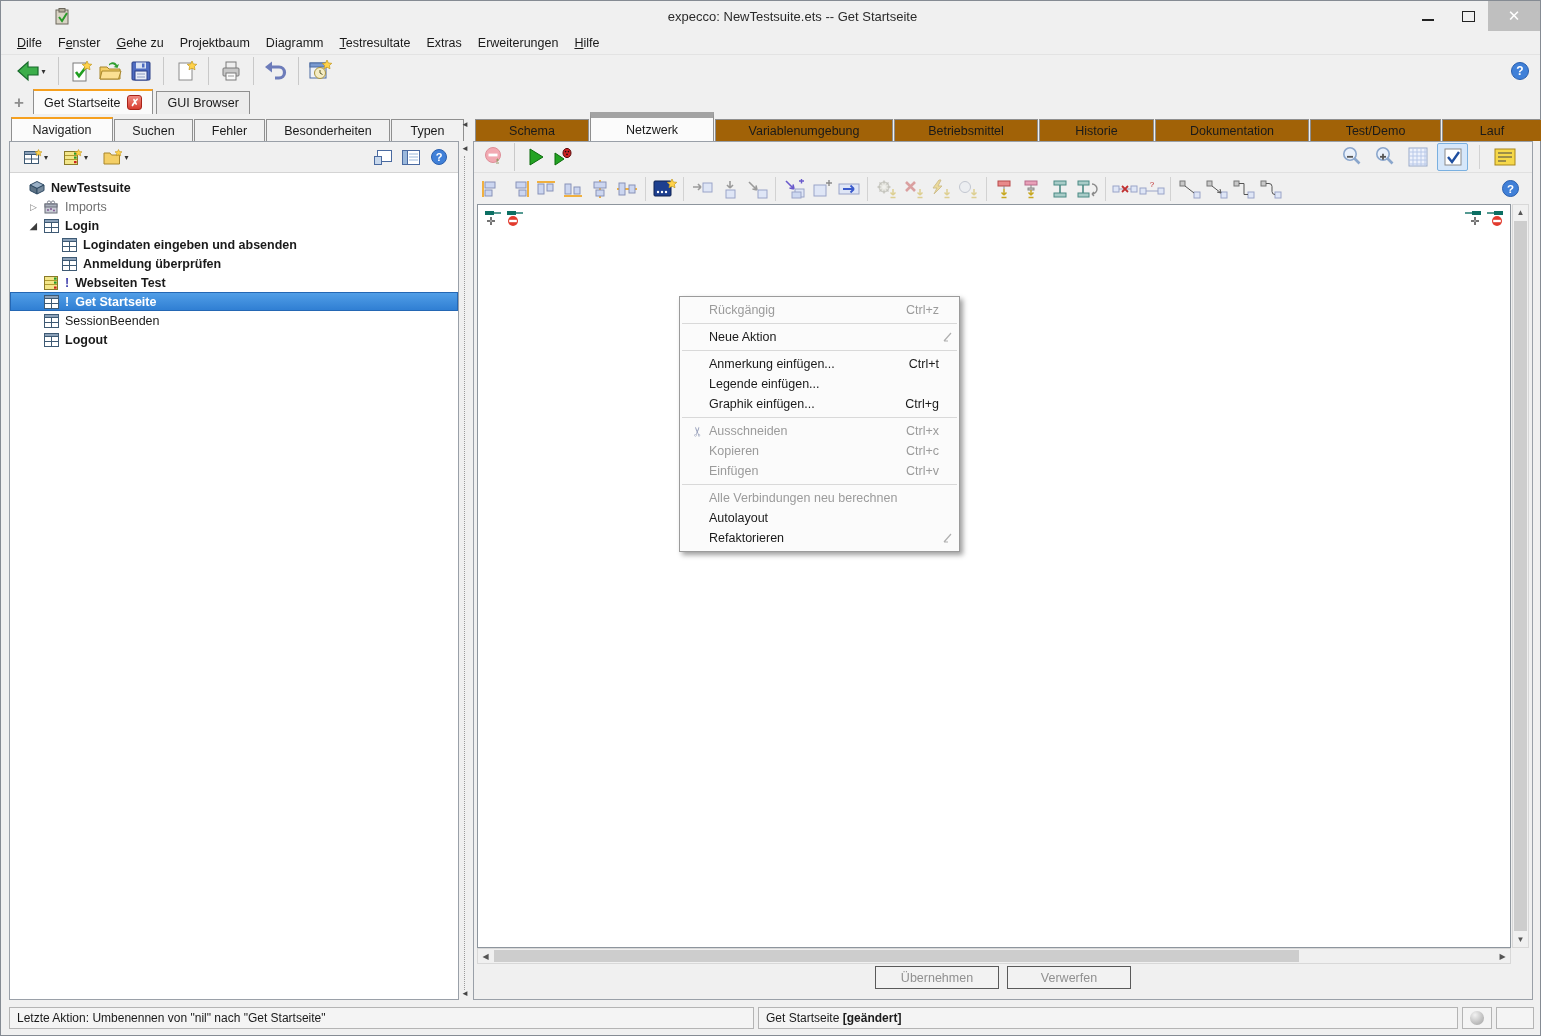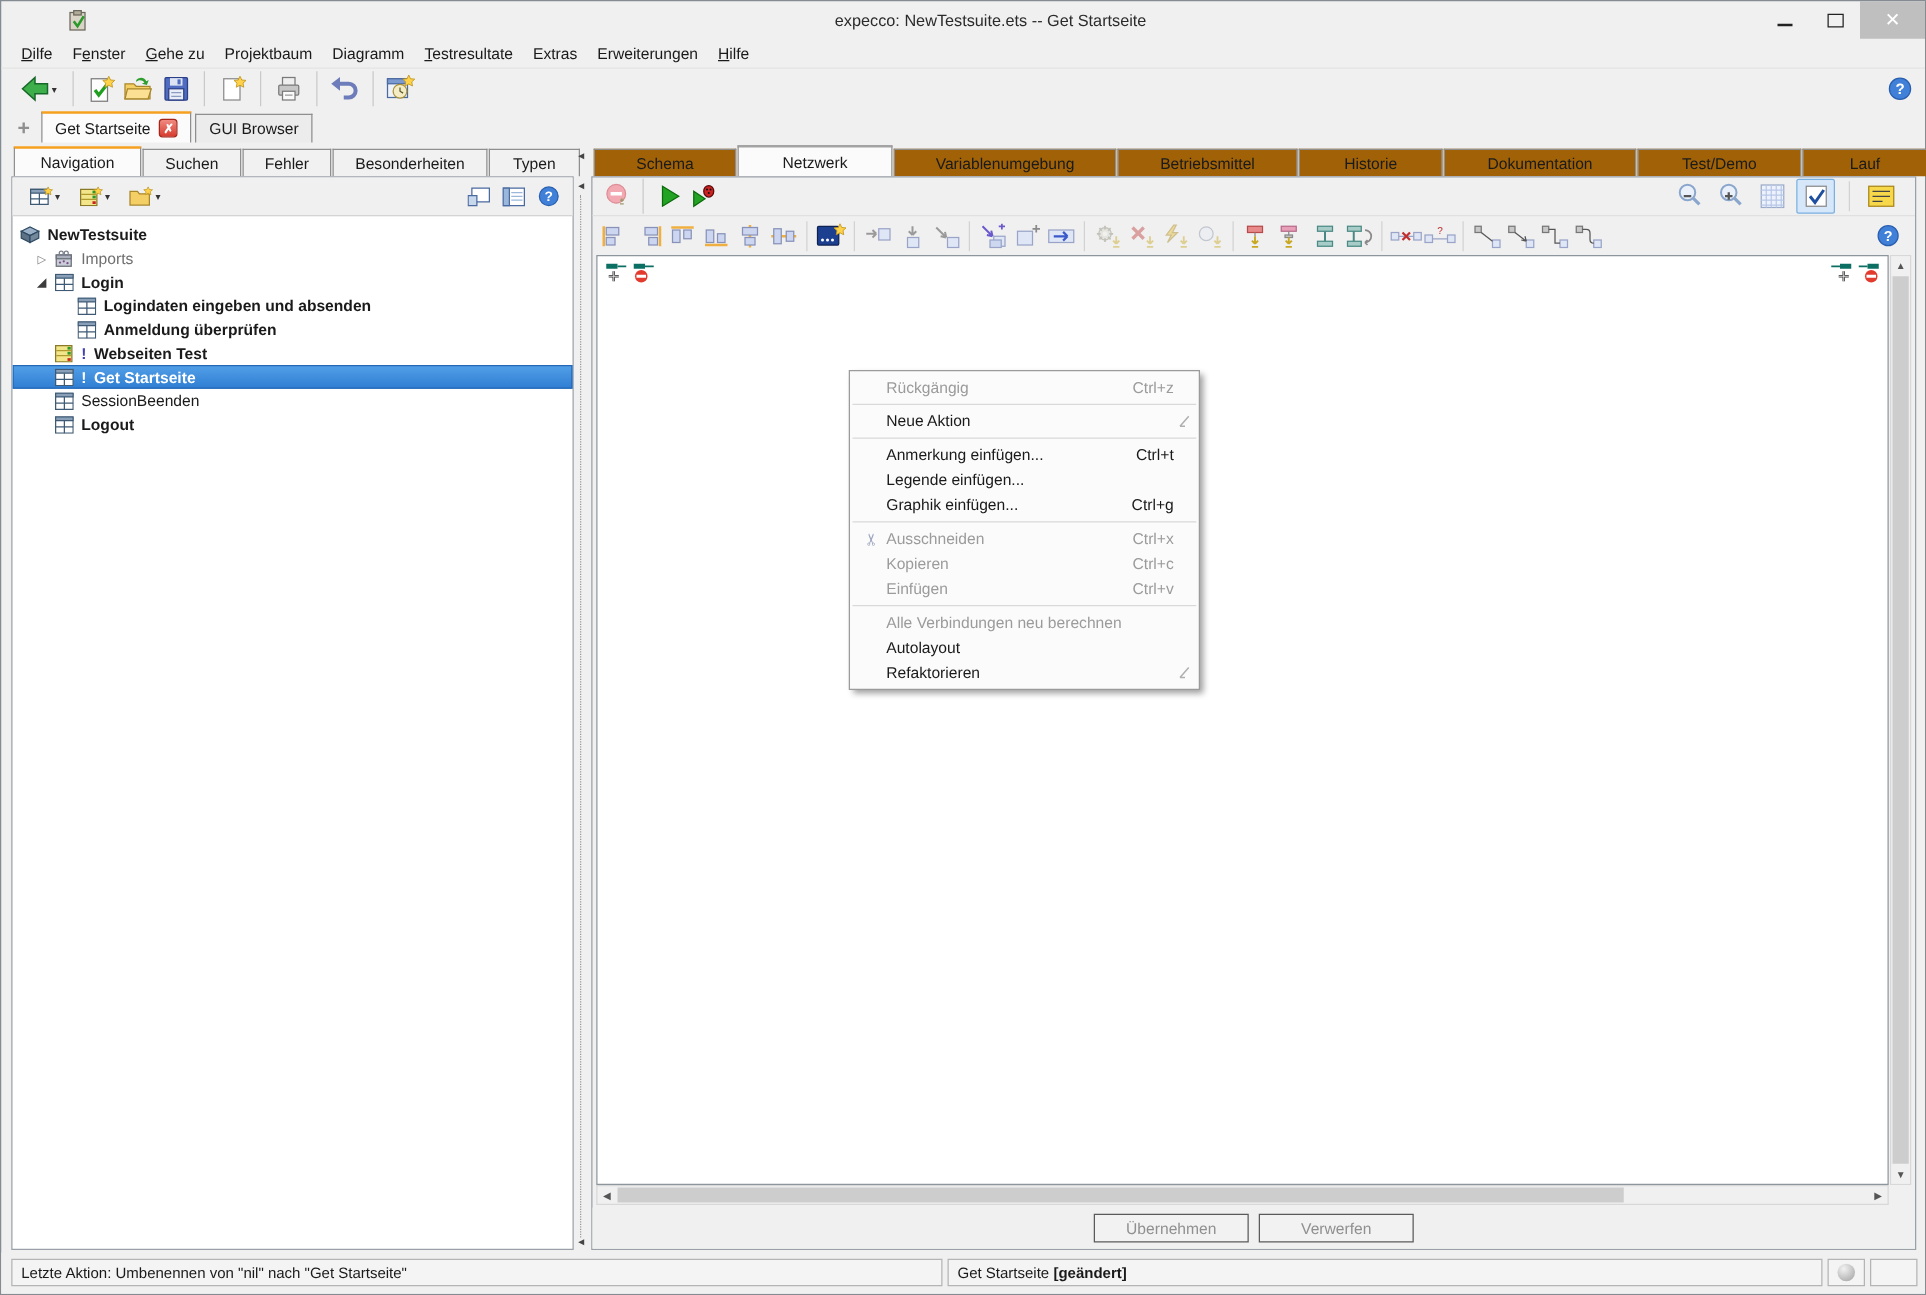--- a/index.html
+++ b/index.html
@@ -42,41 +42,41 @@
   .ltabs{position:absolute;left:10px;top:115px;height:25px;display:flex;align-items:flex-end;}
   .ltab{height:21px;display:flex;align-items:center;justify-content:center;font-size:12.5px;
         border:1px solid #8f8f8f;border-bottom:none;background:#f1f1f1;margin-right:1px;}
   .ltab.active{background:#fbfbfb;border-top:2px solid #f6a01f;height:22px;}
   .lbody{position:absolute;left:8px;top:140px;width:450px;bottom:35px;border:1px solid #9aa0a8;
          background:#fff;box-sizing:border-box;}
   .ltoolbar{height:30px;background:#f0f0f0;border-bottom:1px solid #d4d4d4;display:flex;
             align-items:center;padding:0 6px;}
   .lright{margin-left:auto;display:flex;align-items:center;gap:9px;margin-right:4px;}
   .tree{padding-top:5px;font-size:12.5px;}
-  .trow{display:flex;align-items:center;height:19px;font-weight:bold;padding-left:6px;}
+  .trow{display:flex;align-items:center;height:19px;font-weight:bold;padding-left:19px;}
   .trow .sp{width:14px;flex:0 0 14px;}
   .trow .exp{width:14px;flex:0 0 14px;font-size:9px;color:#7d7d7d;}
   .trow .exp.open{color:#3c3c3c;}
   .trow .lbl{margin-left:6px;white-space:nowrap;}
   .trow .pfx{margin-left:6px;color:#4343ae;}
   .lvl1{padding-left:20px;}
   .lvl2{padding-left:38px;}
   .trow.grey{font-weight:normal;color:#6f6f6f;}
   .trow.normal{font-weight:normal;}
   .trow.selected{background:linear-gradient(#53a0e8,#2e7dd2);color:#fff;box-shadow:inset 0 0 0 1px #2467b4;}
   .trow.selected .pfx{color:#fff;}
   
   .vstrip{position:absolute;left:459px;top:115px;bottom:35px;width:10px;}
   .vstrip .dots{position:absolute;left:4px;top:40px;bottom:10px;width:0;border-left:1px dotted #9a9a9a;}
   .varr{position:absolute;left:1px;font-size:8px;color:#444;}
   
   .rtabs{position:absolute;left:474px;top:115px;height:25px;display:flex;align-items:flex-end;}
   .rtab{height:21px;display:flex;align-items:center;justify-content:center;font-size:12.5px;
         border:1px solid #8f8f8f;border-bottom:none;background:#a16207;margin-right:1px;}
-  .rtab.active{background:#fbfbfb;border-top:2px solid #a3a3a3;height:23px;}
+  .rtab.active{background:#fbfbfb;border-top:6px solid #a3a3a3;height:23px;}
   .rbody{position:absolute;left:472px;top:140px;right:7px;bottom:35px;border:1px solid #9aa0a8;
          background:#f0f0f0;box-sizing:border-box;}
   .rtool1{height:30px;display:flex;align-items:center;padding:0 6px;border-bottom:1px solid #e0e0e0;}
   .rtool2{height:31px;display:flex;align-items:center;padding:0 4px;}
   .rt1right{margin-left:auto;display:flex;align-items:center;gap:6px;margin-right:22px;}
   .snapon{background:#d6e7fa;border:1px solid #7ab0e0;border-radius:2px;padding:1px;}
   .ti{width:27px;height:24px;display:flex;align-items:center;justify-content:center;}
   .sep2{width:1px;height:24px;background:#d2d2d2;margin:0 5px;}
   .dim{opacity:.45;}
   .rthelp{margin-left:auto;margin-right:8px;}
@@ -87,21 +87,21 @@
   .vscroll{position:absolute;top:62px;right:3px;width:17px;bottom:51px;background:#f0f0f0;
            border:1px solid #d8d8d8;box-sizing:border-box;}
   .vthumb{position:absolute;left:1px;right:1px;top:16px;bottom:16px;background:#cdcdcd;}
   .sarrow{position:absolute;left:0;right:0;height:15px;display:flex;align-items:center;justify-content:center;
           font-size:8px;color:#555;background:#f0f0f0;}
   .hscroll{position:absolute;left:3px;right:21px;bottom:35px;height:16px;background:#f0f0f0;
            border:1px solid #d8d8d8;box-sizing:border-box;}
   .hthumb{position:absolute;top:1px;bottom:1px;left:16px;width:78%;background:#cdcdcd;}
   .harrow{position:absolute;top:0;bottom:0;width:15px;display:flex;align-items:center;justify-content:center;
           font-size:8px;color:#555;}
-  .applyrow{position:absolute;left:0;right:0;bottom:0;height:33px;display:flex;align-items:center;
+  .applyrow{position:absolute;left:0;right:0;bottom:0;height:33px;display:flex;align-items:flex-start;
             justify-content:center;gap:8px;background:#f0f0f0;}
   .abtn{width:124px;height:23px;background:#f2f2f2;border:1px solid #5a5a5a;color:#909090;
         font-size:12.5px;font-family:"Liberation Sans",sans-serif;}
   
   .statusbar{position:absolute;left:0;right:0;bottom:0;height:33px;background:#f0f0f0;}
   .ssec{position:absolute;top:5px;height:22px;background:#f4f4f4;border:1px solid #b4b4b4;
         box-sizing:border-box;display:flex;align-items:center;padding:0 7px;font-size:12px;}
   .ball{width:14px;height:14px;border-radius:50%;background:radial-gradient(circle at 5px 4px,#f2f2f2,#9e9e9e);}
   
   .cmenu{position:absolute;left:678px;top:295px;width:279px;background:#fbfbfb;border:1px solid #9b9b9b;

